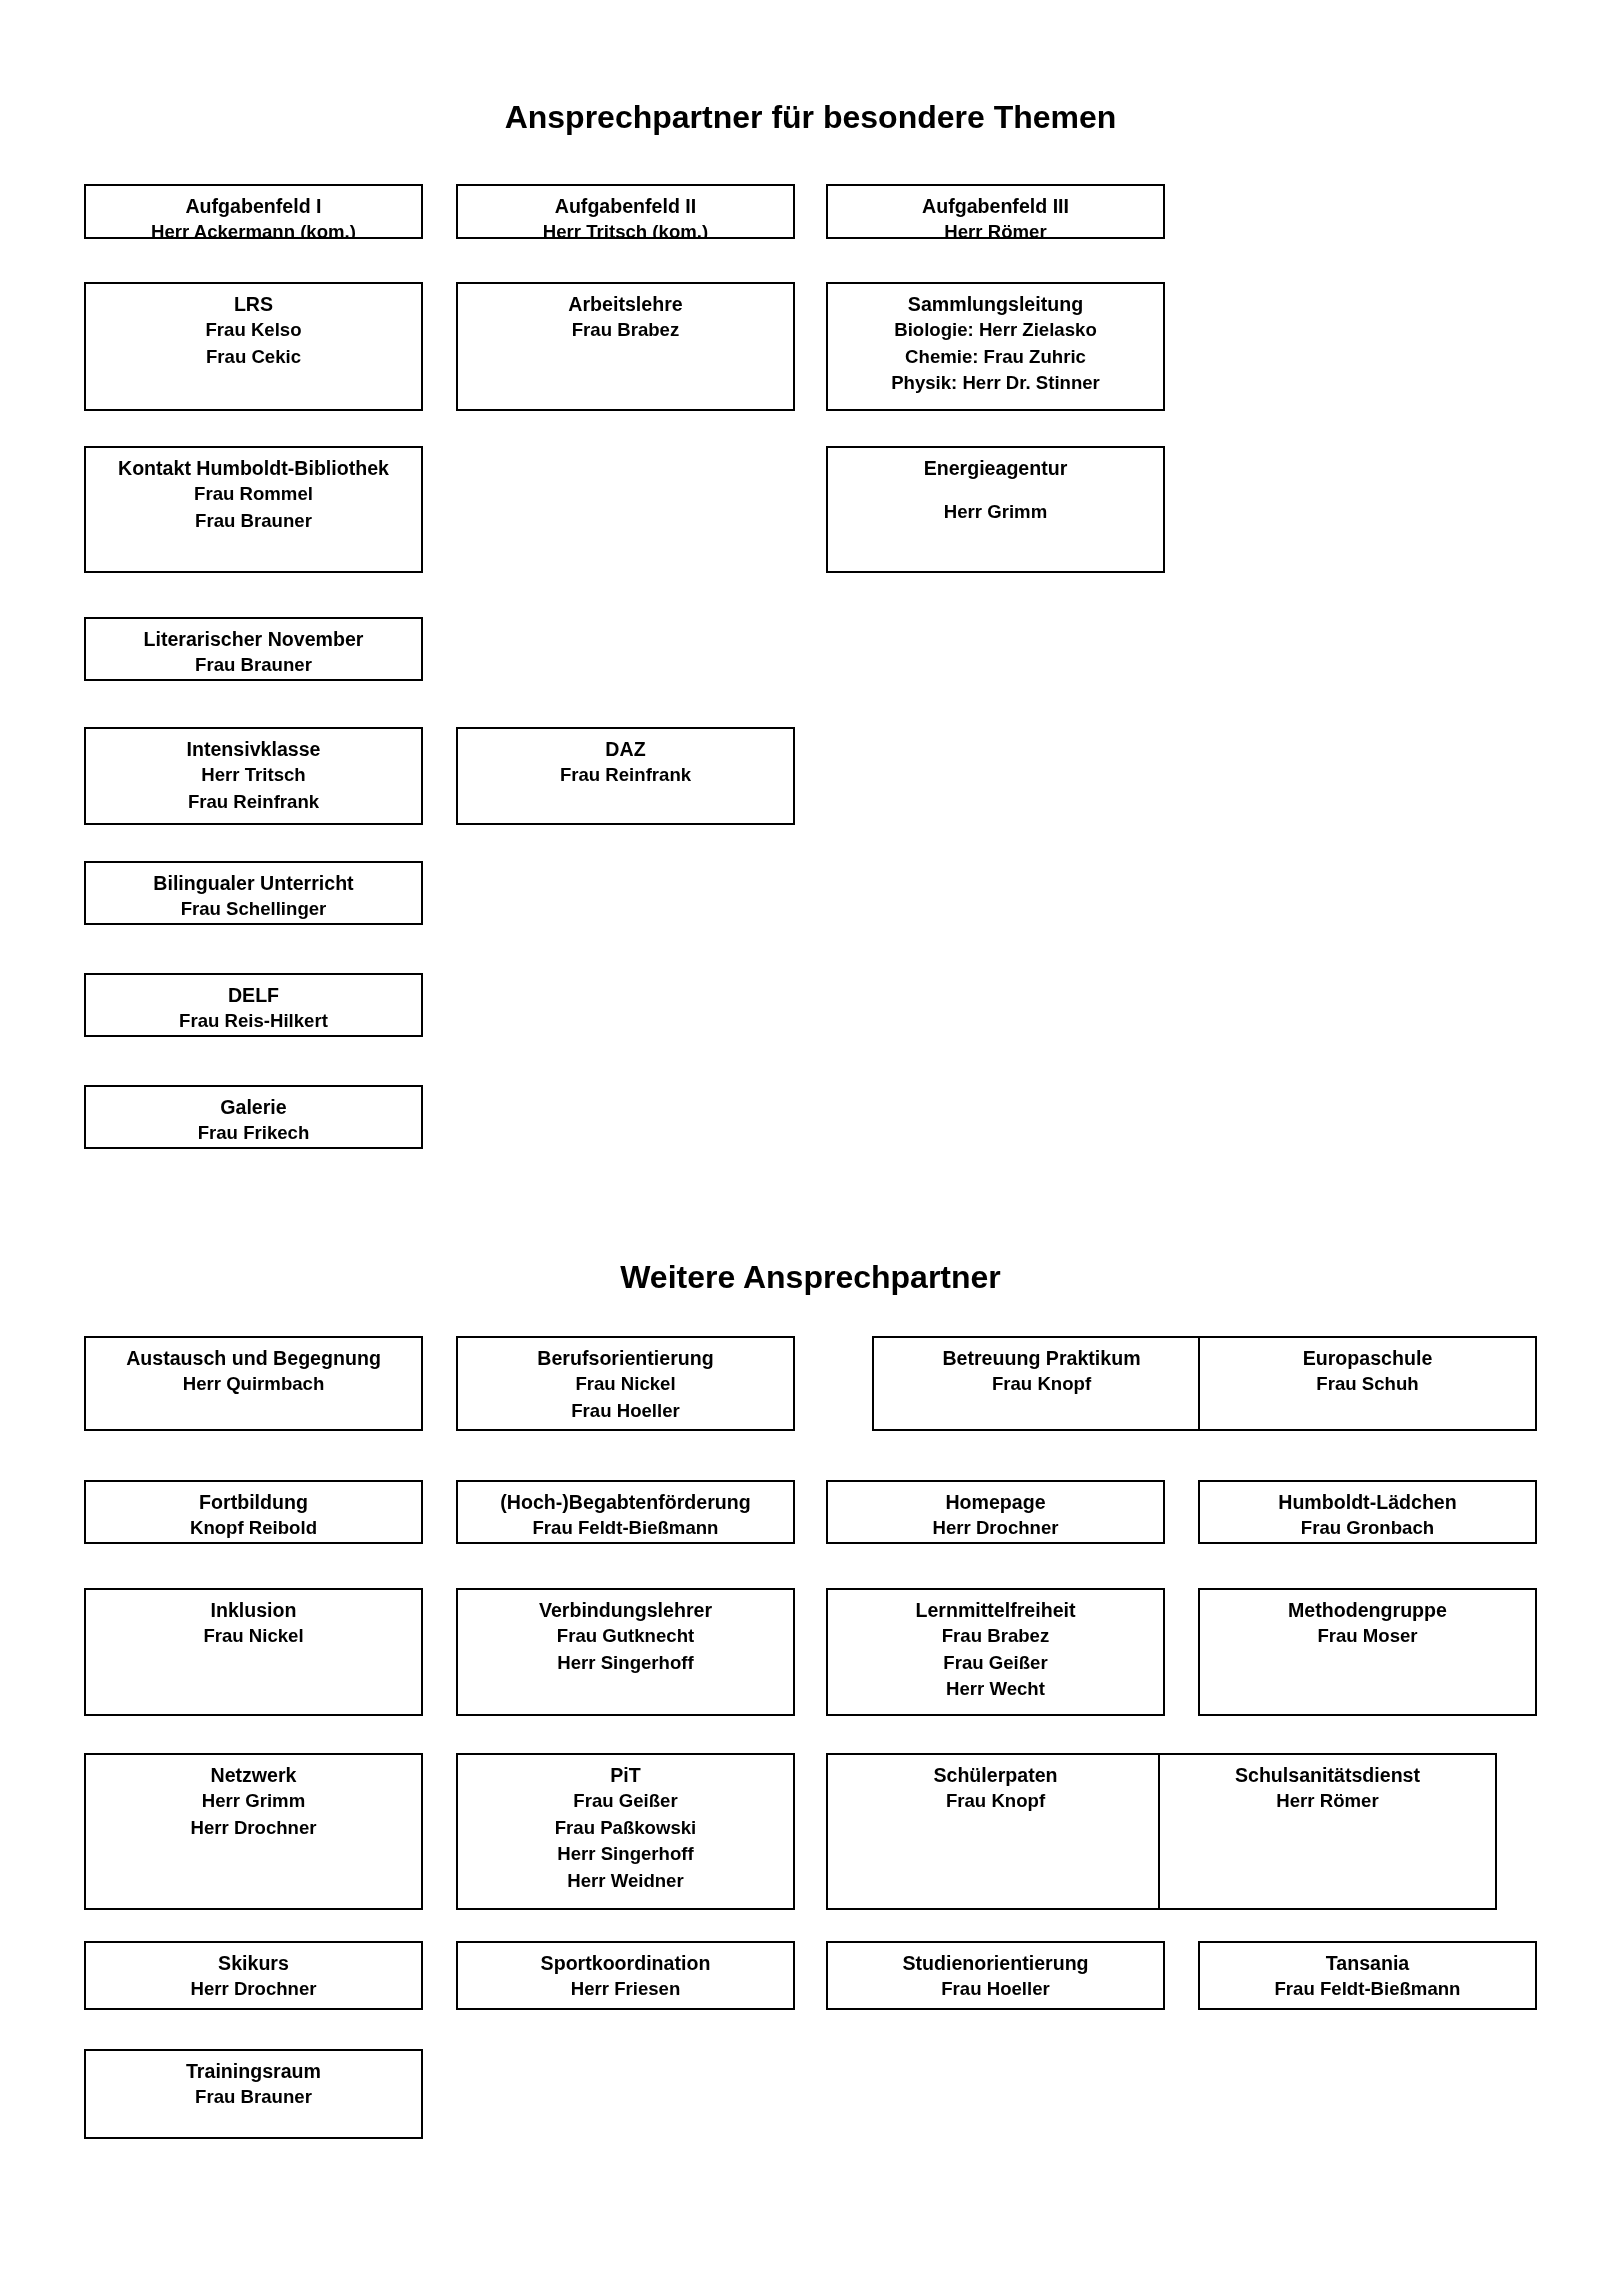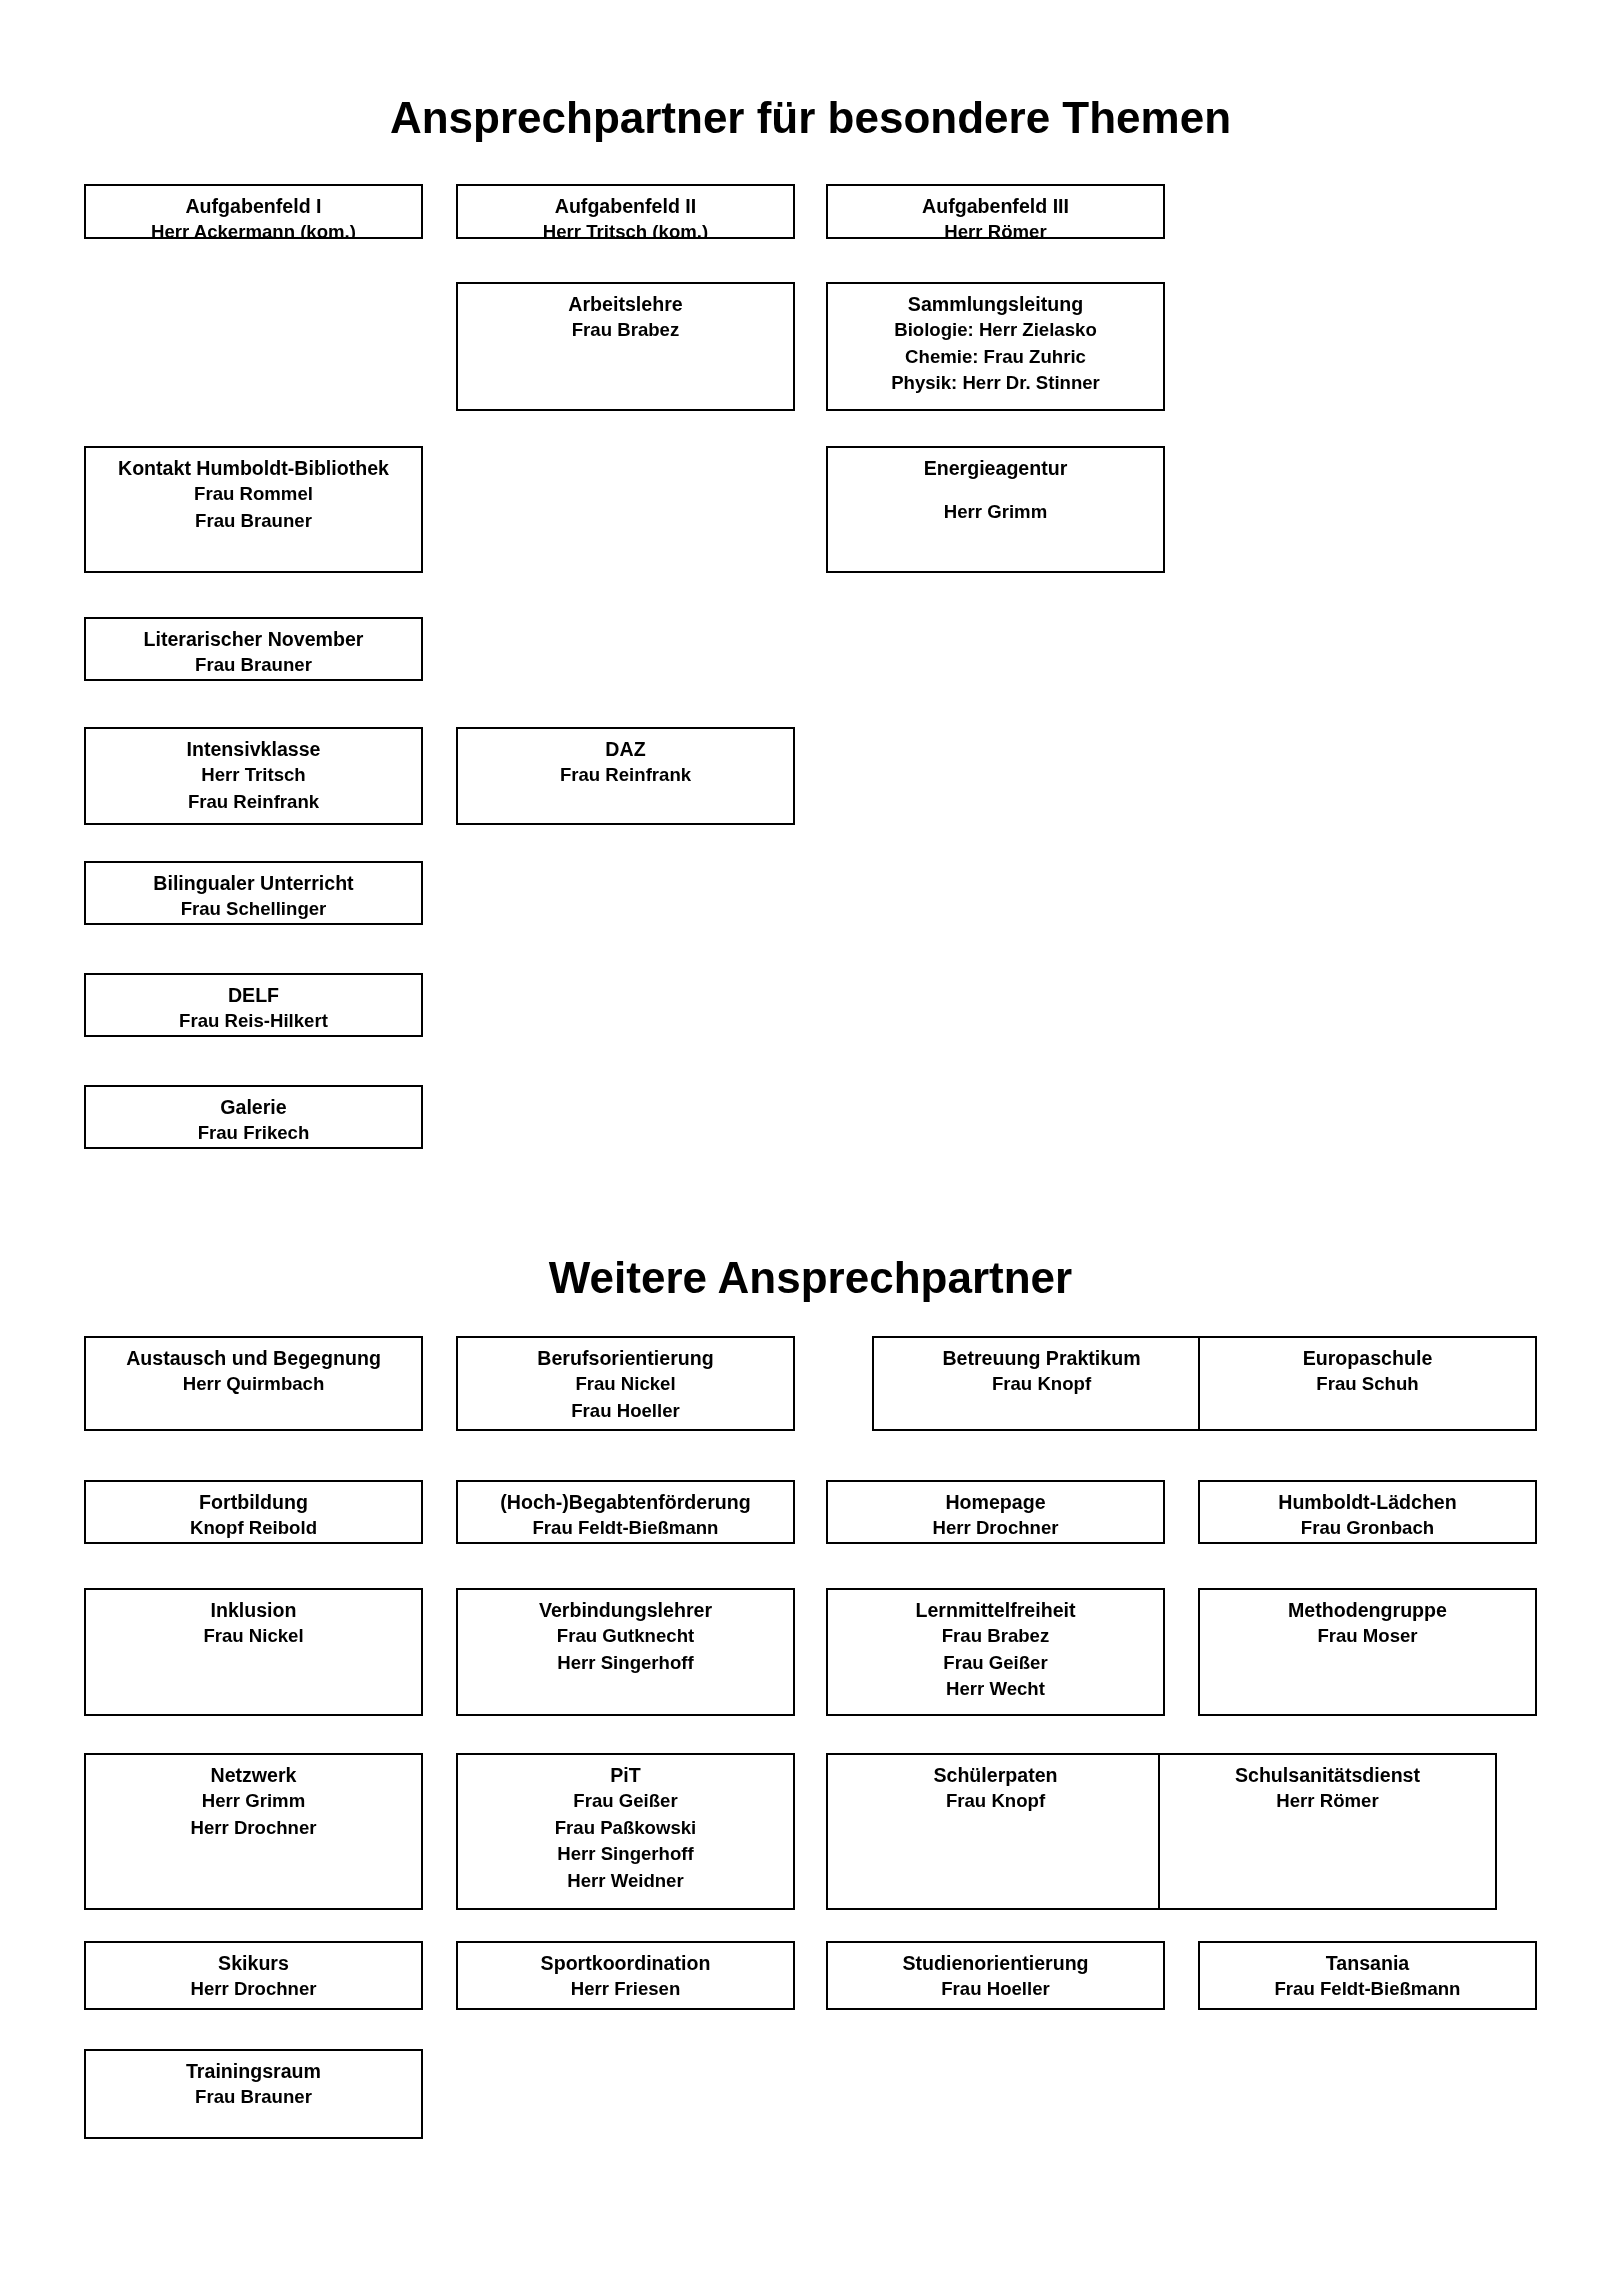--- a/index.html
+++ b/index.html
@@ -19,21 +19,21 @@
     overflow: hidden;
     margin: 0 auto;
   }
 
   .section-title {
     position: absolute;
     left: 0;
     width: 1621px;
     text-align: center;
     font-weight: bold;
-    font-size: 44px;
+    font-size: 32px;
     letter-spacing: 0px;
     line-height: 39px;
     white-space: nowrap;
   }
   #title-besondere { top: 98px; }
   #title-weitere   { top: 1258px; }
 
   .card {
     position: absolute;
     border: 2.5px solid #000000;
@@ -73,20 +73,25 @@
   <div class="card" style="left:456px; top:184px; width:339px; height:55px;">
     <div class="card-title">Aufgabenfeld II</div>
     <div class="card-line">Herr Tritsch (kom.)</div>
   </div>
 
   <div class="card" style="left:826px; top:184px; width:339px; height:55px;">
     <div class="card-title">Aufgabenfeld III</div>
     <div class="card-line">Herr Römer</div>
   </div>
 
+  <div class="card" style="left:84px; top:282px; width:339px; height:129px;">
+    <div class="card-title">LRS</div>
+    <div class="card-line">Frau Kelso</div>
+    <div class="card-line">Frau Cekic</div>
+  </div>
 
   <div class="card" style="left:456px; top:282px; width:339px; height:129px;">
     <div class="card-title">Arbeitslehre</div>
     <div class="card-line">Frau Brabez</div>
   </div>
 
   <div class="card" style="left:826px; top:282px; width:339px; height:129px;">
     <div class="card-title">Sammlungsleitung</div>
     <div class="card-line">Biologie: Herr Zielasko</div>
     <div class="card-line">Chemie: Frau Zuhric</div>

